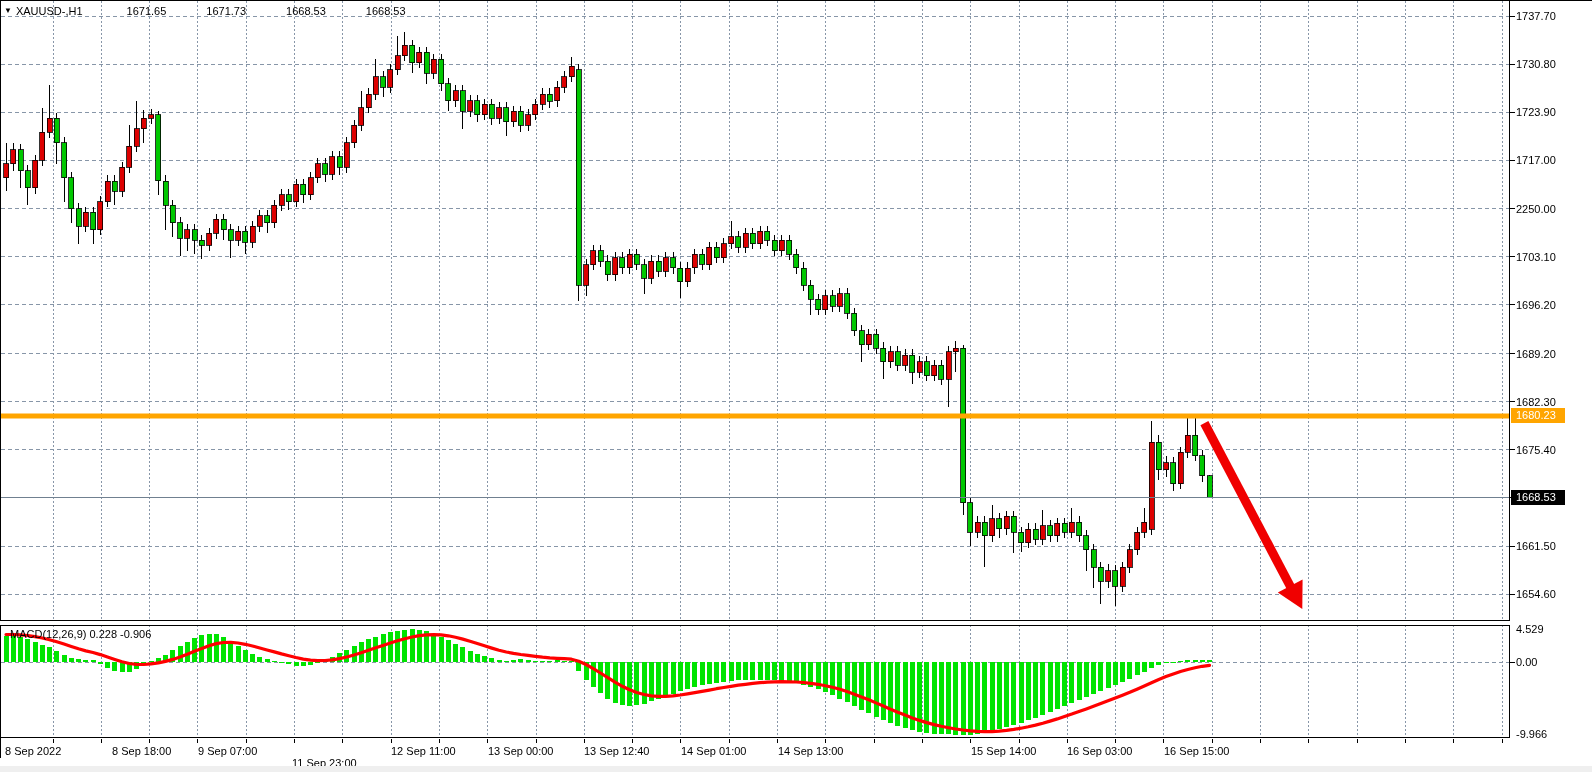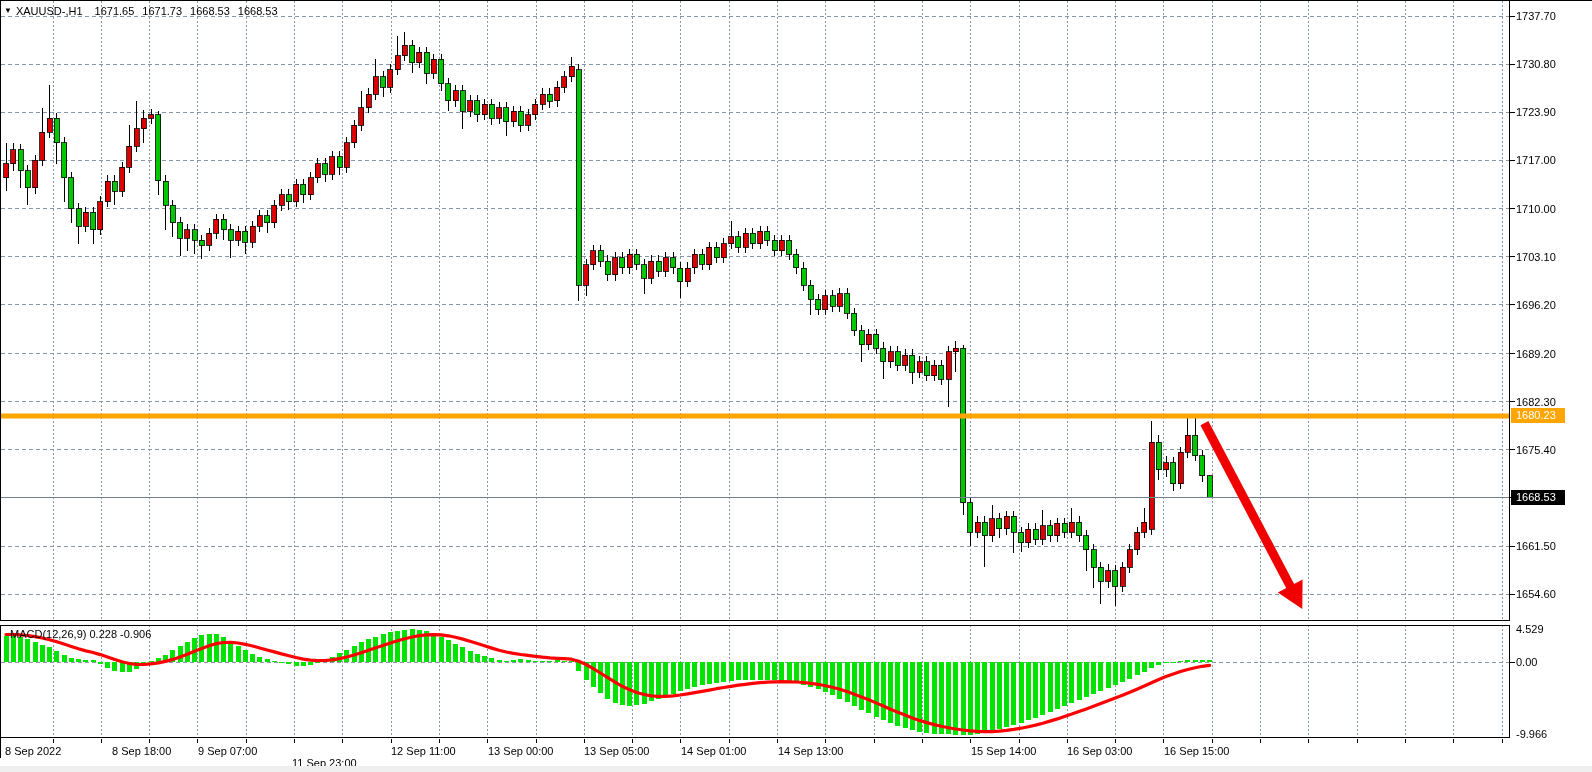--- a/index.html
+++ b/index.html
@@ -3,21 +3,21 @@
 <meta charset="utf-8">
 <style>
   html,body{margin:0;padding:0;background:#fff;}
   .root{position:relative;width:1592px;height:772px;background:#ffffff;
         font-family:"Liberation Sans",sans-serif;overflow:hidden;}
   svg{position:absolute;left:0;top:0;}
   .ovl{position:absolute;font-size:11px;color:#000;white-space:nowrap;line-height:14px;}
   .hdr{left:4px;top:4px;display:flex;align-items:center;}
   .hdr .tri{font-size:8px;margin-right:4px;}
   .hdr .sym{margin-right:12px;}
-  .hdr .q{margin-right:8px;}
+  .hdr .q{margin-right:8px;margin-left:32px;}
   .axis-lbl{position:absolute;font-size:11px;color:#000;height:14px;line-height:14px;white-space:nowrap;}
   .tag{position:absolute;left:1511px;width:54px;height:15px;color:#fff;font-size:11px;
        line-height:15px;padding-left:5px;box-sizing:border-box;}
   .tag-orange{background:#ffa500;}
   .tag-black{background:#000000;}
   .macd-lbl{left:10px;top:627px;}
   .macd-lbl span{margin-right:0;}
   .splitter{position:absolute;left:0;top:620px;width:1510px;height:6px;cursor:row-resize;}
   .botstrip{position:absolute;left:0;top:766px;width:1592px;height:6px;background:#efefef;}
 </style>
@@ -678,38 +678,38 @@
     <span>MACD(12,26,9)</span>
     <span>0.228</span>
     <span>-0.906</span>
   </div>
 
   <div id="price-axis">
       <div class="axis-lbl" style="left: 1516px; top: 9px;">1737.70</div>
       <div class="axis-lbl" style="left: 1516px; top: 57px;">1730.80</div>
       <div class="axis-lbl" style="left: 1516px; top: 105px;">1723.90</div>
       <div class="axis-lbl" style="left: 1516px; top: 153px;">1717.00</div>
-      <div class="axis-lbl" style="left: 1516px; top: 202px;">1710.00</div>
+      <div class="axis-lbl" style="left: 1516px; top: 202px;">2250.00</div>
       <div class="axis-lbl" style="left: 1516px; top: 250px;">1703.10</div>
       <div class="axis-lbl" style="left: 1516px; top: 298px;">1696.20</div>
       <div class="axis-lbl" style="left: 1516px; top: 347px;">1689.20</div>
       <div class="axis-lbl" style="left: 1516px; top: 395px;">1682.30</div>
       <div class="axis-lbl" style="left: 1516px; top: 443px;">1675.40</div>
       <div class="axis-lbl" style="left: 1516px; top: 491px;">1668.50</div>
       <div class="axis-lbl" style="left: 1516px; top: 539px;">1661.50</div>
       <div class="axis-lbl" style="left: 1516px; top: 587px;">1654.60</div>
     </div>
   <div id="time-axis">
       <div class="axis-lbl" style="left: 5px; top: 744px;">8 Sep 2022</div>
       <div class="axis-lbl" style="left: 112px; top: 744px;">8 Sep 18:00</div>
       <div class="axis-lbl" style="left: 198px; top: 744px;">9 Sep 07:00</div>
       <div class="axis-lbl" style="left: 292px; top: 744px; margin-top: 12px;">11 Sep 23:00</div>
       <div class="axis-lbl" style="left: 391px; top: 744px;">12 Sep 11:00</div>
       <div class="axis-lbl" style="left: 488px; top: 744px;">13 Sep 00:00</div>
-      <div class="axis-lbl" style="left: 584px; top: 744px;">13 Sep 05:00</div>
+      <div class="axis-lbl" style="left: 584px; top: 744px;">13 Sep 12:40</div>
       <div class="axis-lbl" style="left: 681px; top: 744px; text-align: center;">14 Sep 01:00</div>
       <div class="axis-lbl" style="left: 778px; top: 744px;">14 Sep 13:00</div>
       <div class="axis-lbl" style="left: 874px; top: 780px;">15 Sep 02:00</div>
       <div class="axis-lbl" style="left: 971px; top: 744px;">15 Sep 14:00</div>
       <div class="axis-lbl" style="left: 1067px; top: 744px;">16 Sep 03:00</div>
       <div class="axis-lbl" style="left: 1164px; top: 744px;">16 Sep 15:00</div>
     </div>
 
   <div class="axis-lbl" style="left:1516px;top:622px;">4.529</div>
   <div class="axis-lbl" style="left:1516px;top:655px;">0.00</div>

